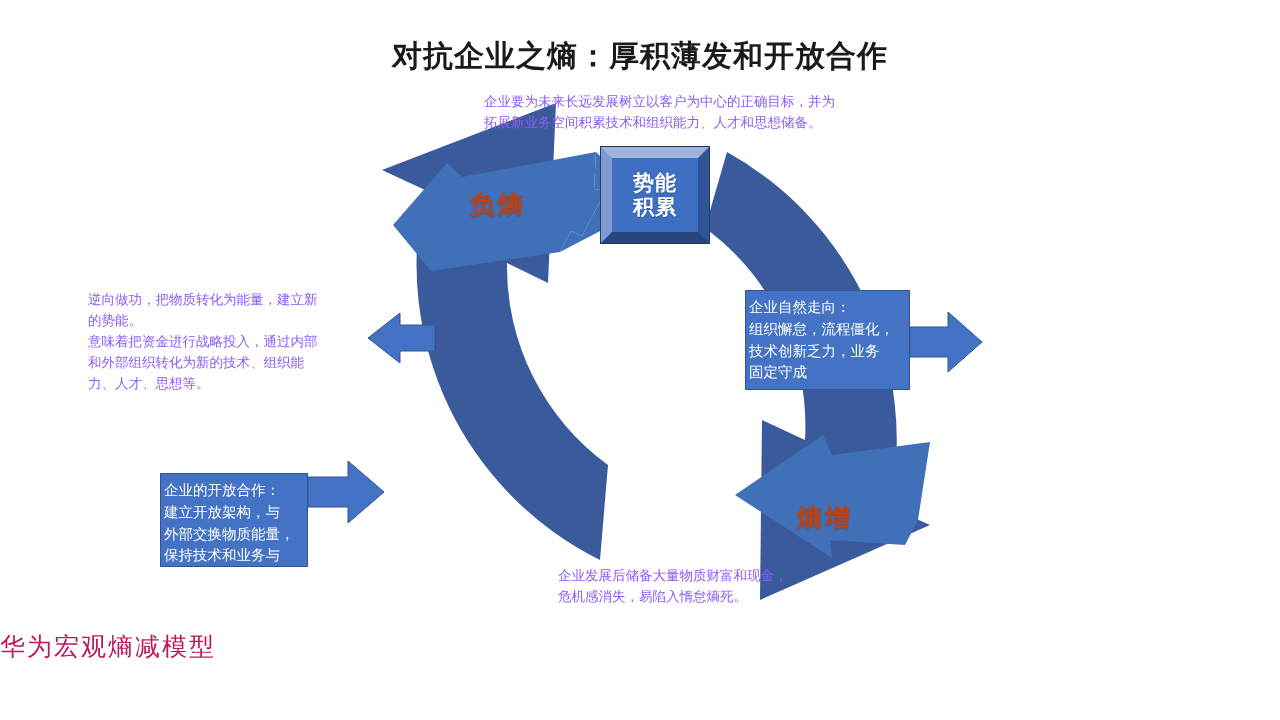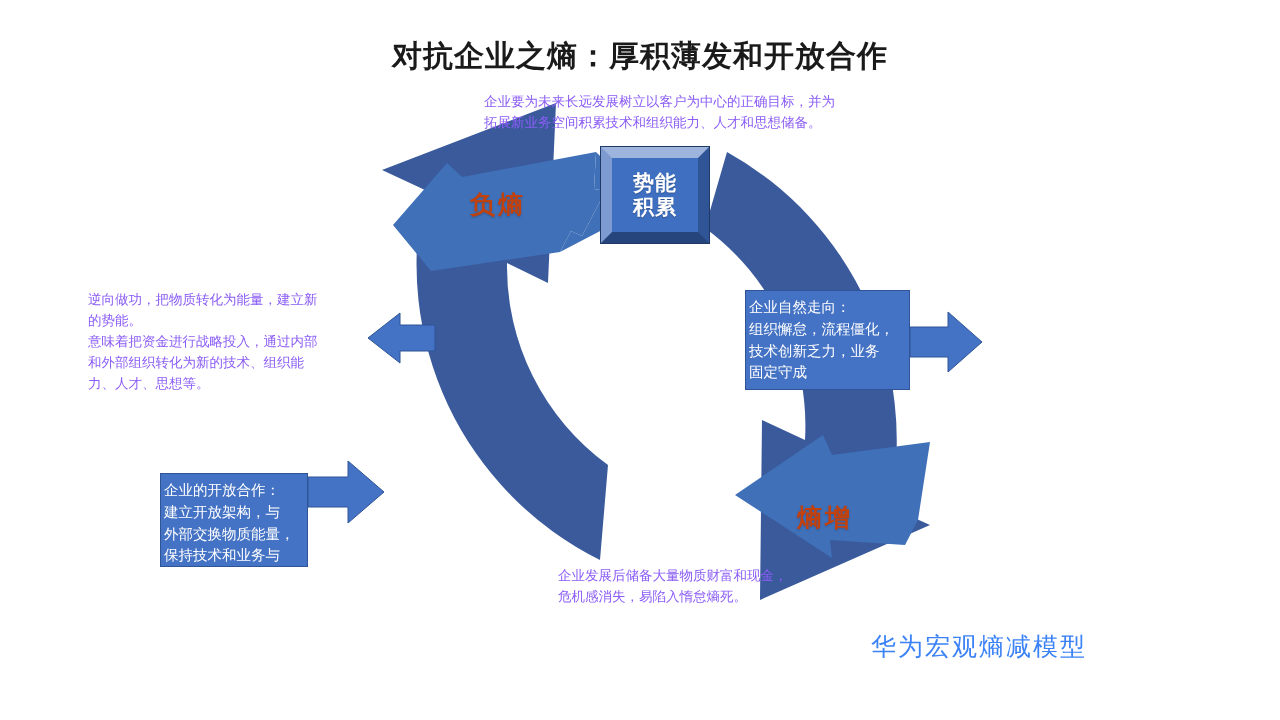--- a/index.html
+++ b/index.html
@@ -14,22 +14,22 @@
 
   
   #title{
     left:0;top:38px;width:1280px;text-align:center;
     font-size:30px;font-weight:bold;color:#1a1a1a;
     letter-spacing:1px;line-height:1.2;
   }
 
   
   #caption{
-    left:0;top:630px;width:1087px;text-align:right;
-    font-size:25px;color:#3b82f6;letter-spacing:2px;
+    left:0;top:630px;width:1087px;text-align:left;
+    font-size:25px;color:#be185d;letter-spacing:2px;
   }
 
   
   .note{
     font-size:13.5px;color:#8b5cf6;line-height:1.55;
     white-space:pre-line;
   }
   #note-top{left:484px;top:92px;width:360px;}
   #note-left{left:88px;top:282px;width:236px;margin-top:8px;}
   #note-right{left:1008px;top:284px;width:200px;}

